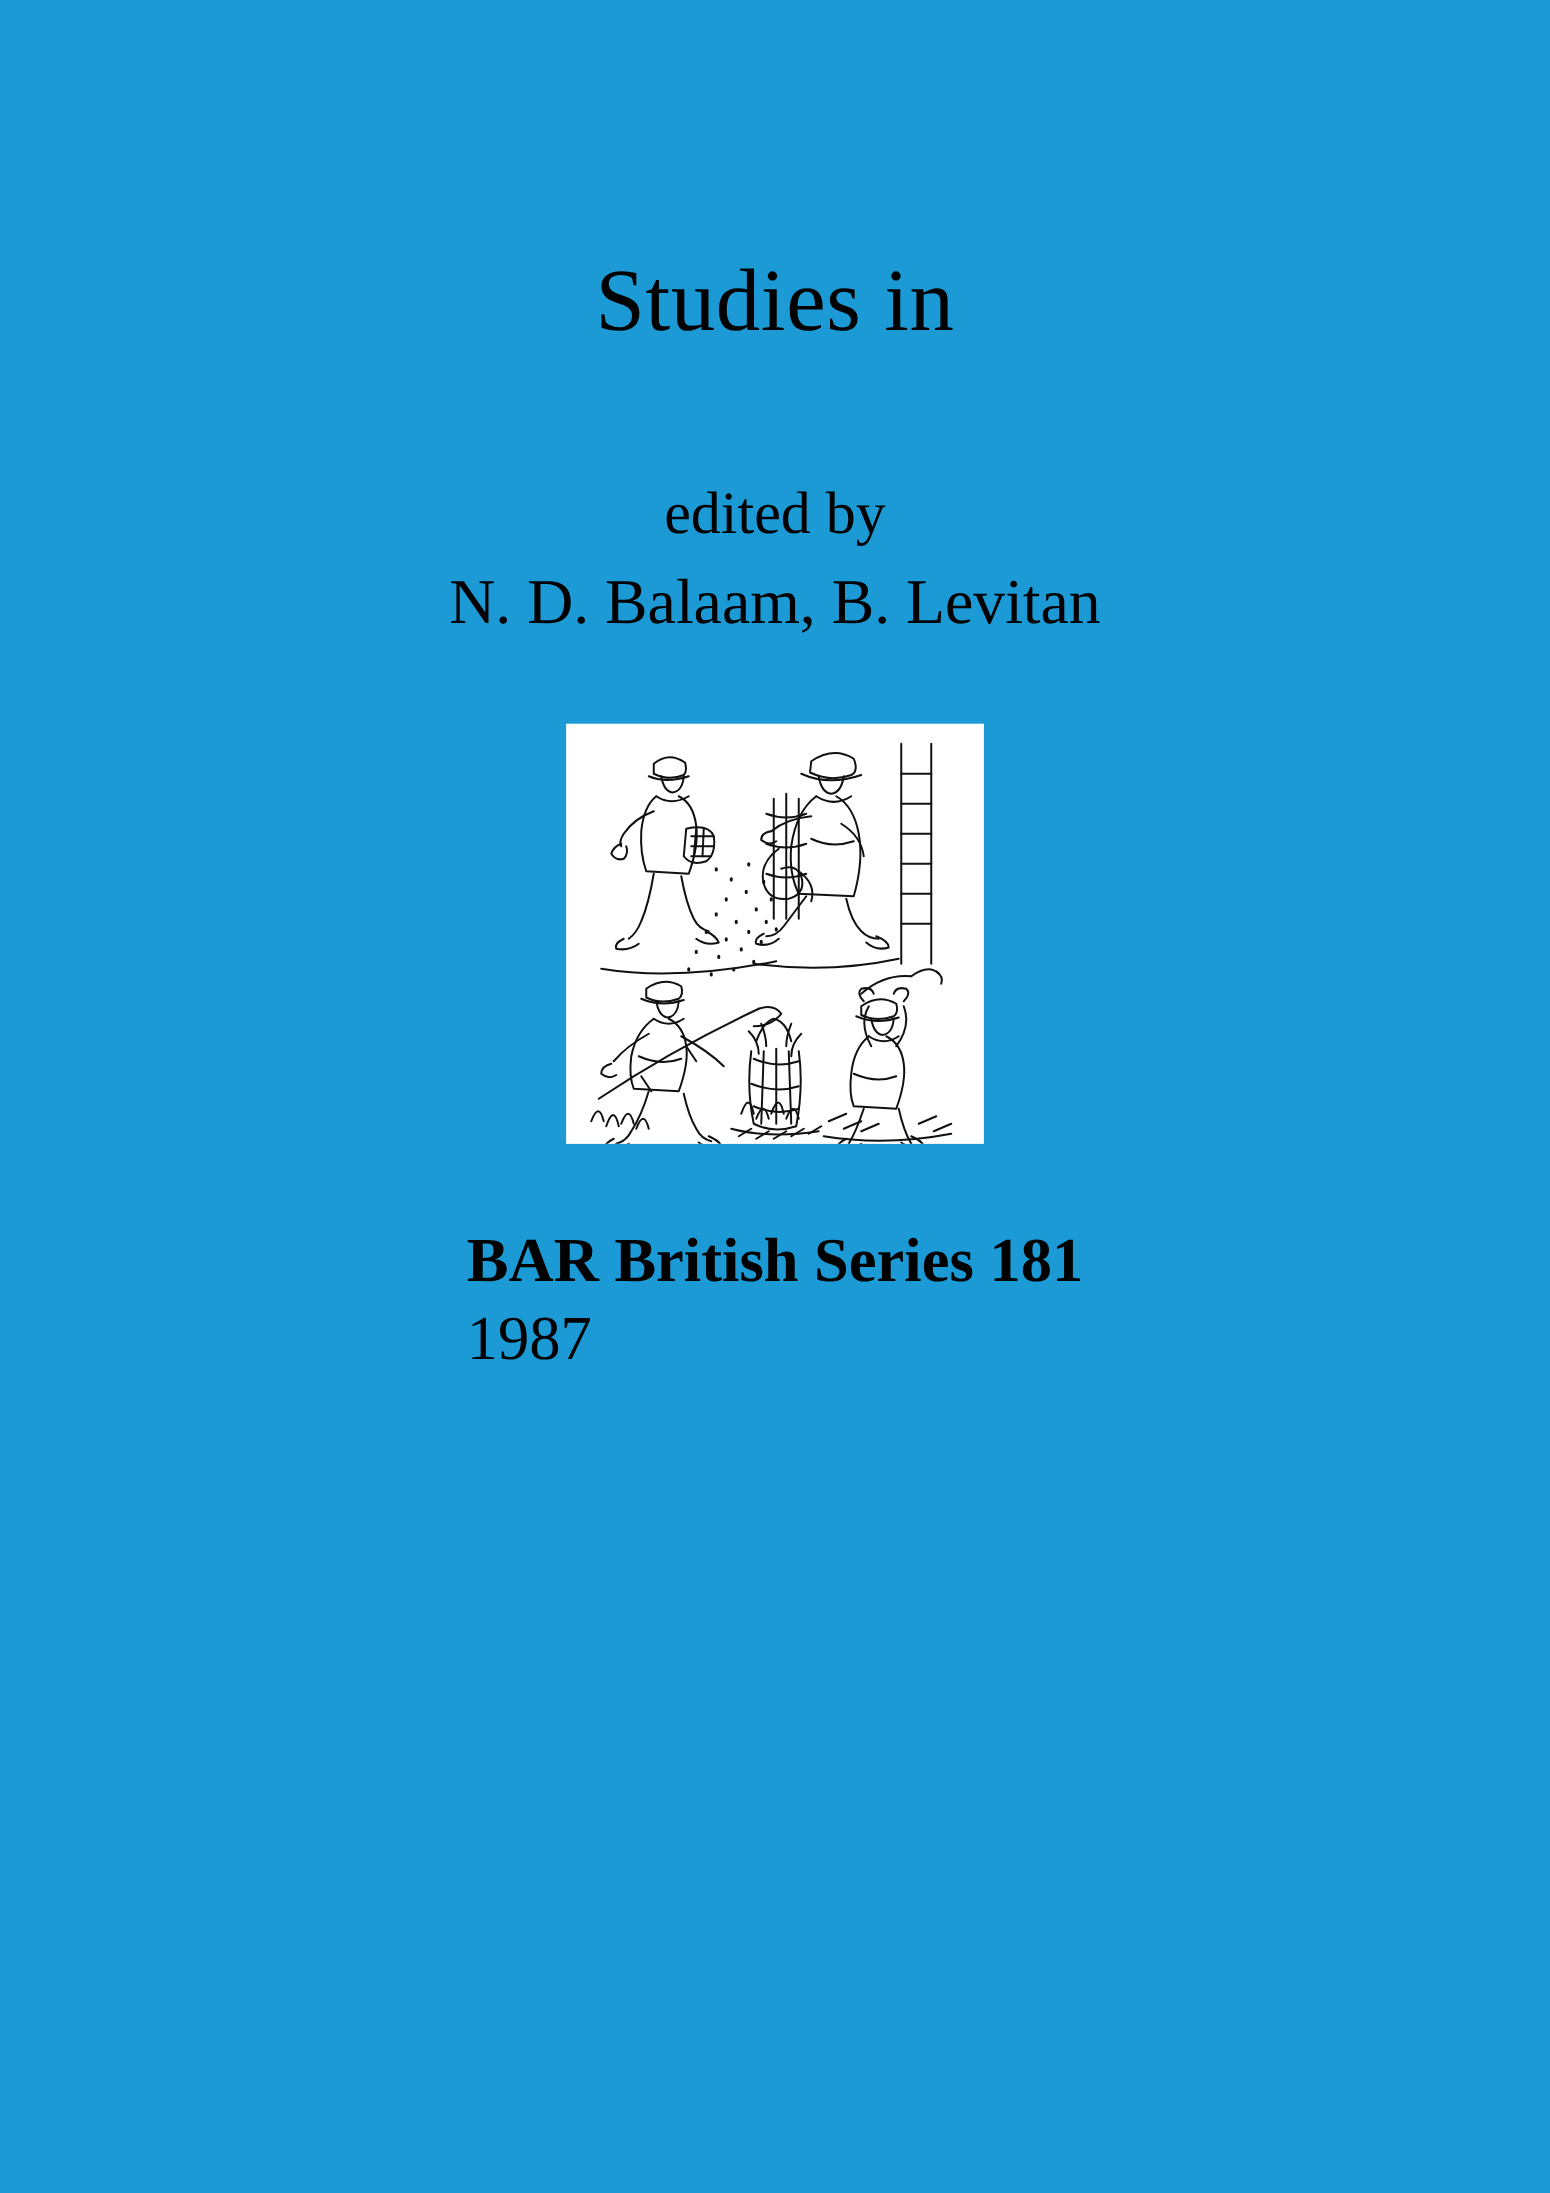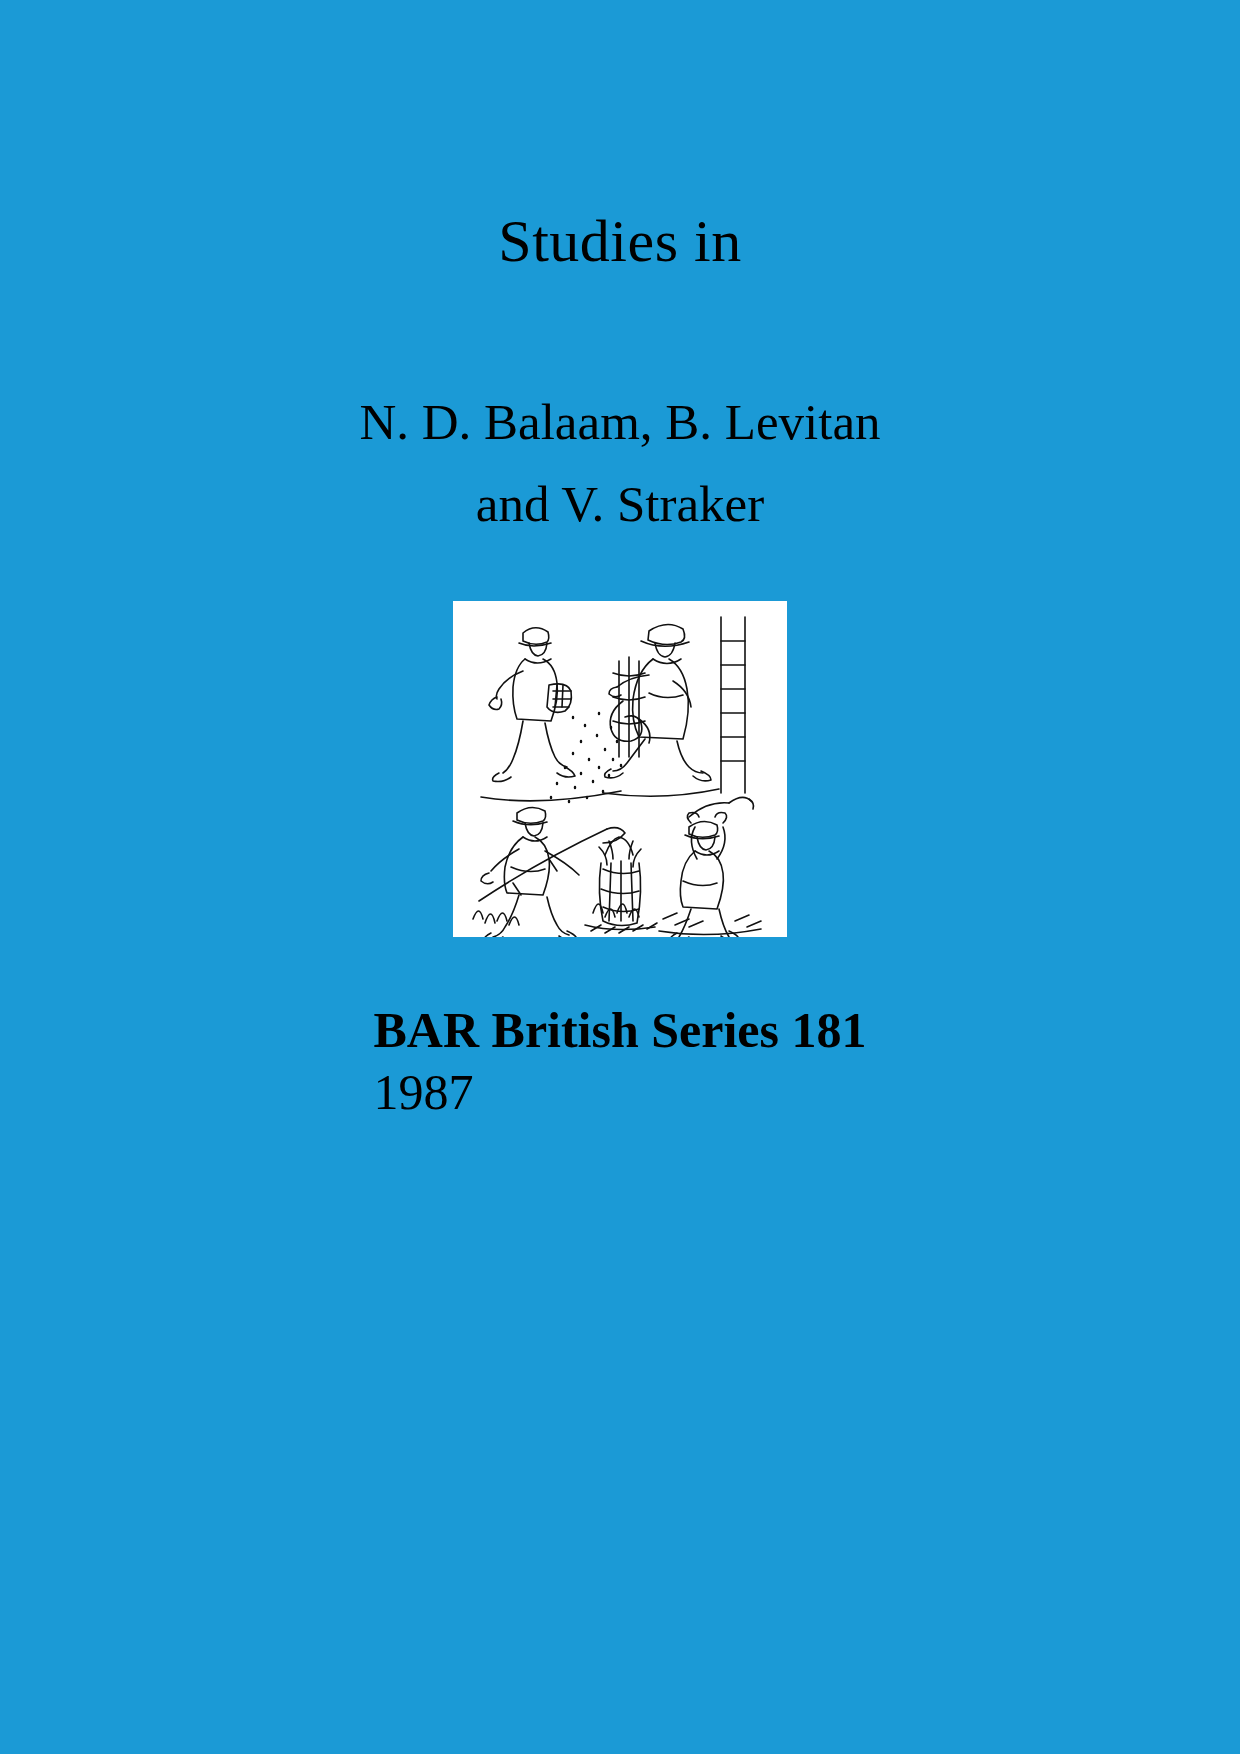--- a/index.html
+++ b/index.html
@@ -22,21 +22,21 @@
     flex-direction: column;
     align-items: center;
   }
   .title-block {
     margin-top: 196px;
     width: 1000px;
     text-align: center;
     color: #000;
   }
   .title-line {
-    font-size: 60px;
+    font-size: 71px;
     line-height: 91px;
     letter-spacing: 0.5px;
     font-weight: normal;
   }
   .editor-block {
     margin-top: 94px;
     width: 1060px;
     text-align: center;
     color: #000;
   }
@@ -77,22 +77,22 @@
 </head>
 <body>
 
 <div class="cover">
 
   <div class="title-block">
     <div class="title-line">Studies in</div>
   </div>
 
   <div class="editor-block">
+    <div class="edited-by">edited by</div>
     <div class="editor-line">N. D. Balaam, B. Levitan</div>
-    <div class="editor-line">and  V. Straker</div>
   </div>
 
   <div class="illustration-wrap">
     <svg width="334" height="336" viewBox="0 0 334 336" xmlns="http://www.w3.org/2000/svg" aria-hidden="true">
       <rect x="0" y="0" width="334" height="336" fill="#ffffff"></rect>
       <g stroke="#111" stroke-width="1.6" fill="none" stroke-linecap="round" stroke-linejoin="round">
 
         <path d="M70 32 q12 -10 25 -1 q2 7 -1 10 q-12 5 -24 -1 z"></path>
         <path d="M66 42 q14 6 32 0"></path>
 

